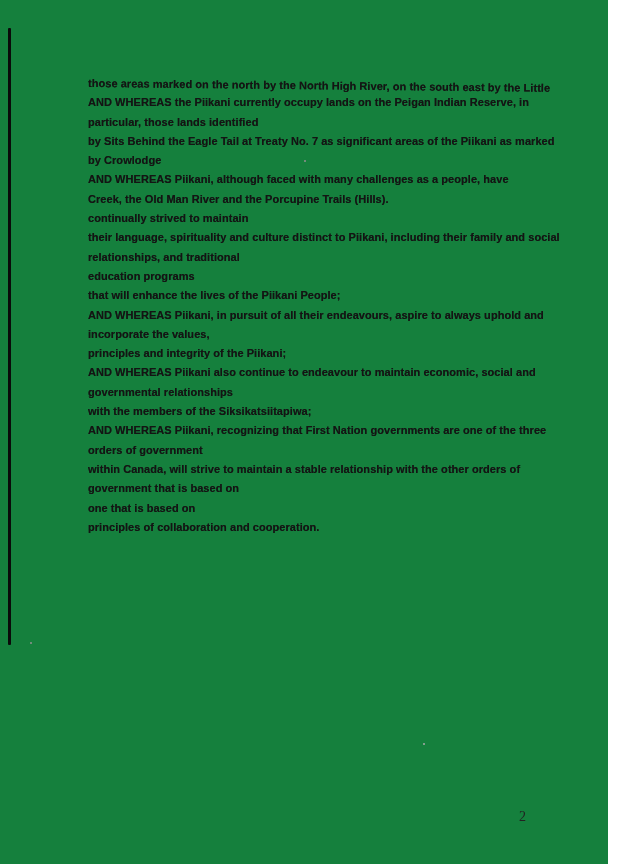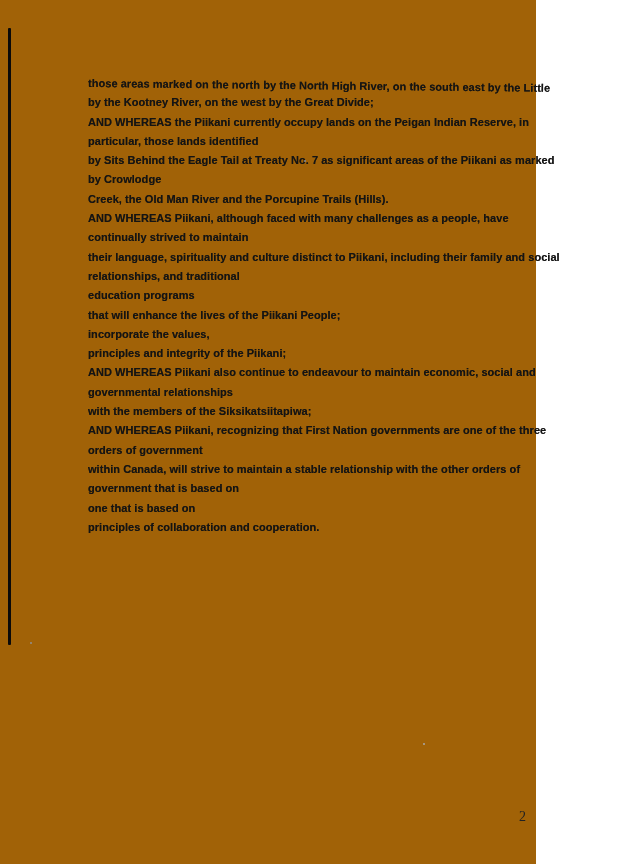--- a/index.html
+++ b/index.html
@@ -4,22 +4,22 @@
 <style>
   html,body { margin:0; padding:0; }
   body {
     width:624px; height:864px;
     background:#ffffff;
     position:relative;
     overflow:hidden;
     font-family:"Liberation Sans", sans-serif;
   }
   .page {
-    position:absolute; left:0; top:0; width:536px; height:864px;
-    background:#a16207;
+    position:absolute; left:0; top:0; width:608px; height:864px;
+    background:#15803d;
   }
   .scan-bar {
     position:absolute;
     left:8px; top:28px;
     width:3px; height:617px;
     background:#0a0a0a;
     border-radius:1px;
   }
   .textblock {
     position:absolute;
@@ -59,32 +59,32 @@
   .speck.s2 { left:423px; top:743px; background:#a8a8a8; }
   .speck.s3 { left:30px;  top:642px; }
 </style>
 </head>
 <body>
 
 <div class="page">
   <div class="scan-bar"></div>
   <div class="textblock" id="textblock">
       <div class="line tilt"><span>those areas marked on the north by the North High River, on the south east by the Little</span></div>
-      <div class="line"><span>by the Kootney River, on the west by the Great Divide;</span></div>
       <div class="line"><span>AND WHEREAS the Piikani currently occupy lands on the Peigan Indian Reserve, in</span></div>
       <div class="line"><span>particular, those lands identified</span></div>
       <div class="line"><span>by Sits Behind the Eagle Tail at Treaty No. 7 as significant areas of the Piikani as marked</span></div>
       <div class="line"><span>by Crowlodge</span></div>
+      <div class="line"><span>AND WHEREAS Piikani, although faced with many challenges as a people, have</span></div>
       <div class="line"><span>Creek, the Old Man River and the Porcupine Trails (Hills).</span></div>
-      <div class="line"><span>AND WHEREAS Piikani, although faced with many challenges as a people, have</span></div>
       <div class="line"><span>continually strived to maintain</span></div>
       <div class="line"><span>their language, spirituality and culture distinct to Piikani, including their family and social</span></div>
       <div class="line"><span>relationships, and traditional</span></div>
       <div class="line"><span>education programs</span></div>
       <div class="line"><span>that will enhance the lives of the Piikani People;</span></div>
+      <div class="line"><span>AND WHEREAS Piikani, in pursuit of all their endeavours, aspire to always uphold and</span></div>
       <div class="line"><span>incorporate the values,</span></div>
       <div class="line"><span>principles and integrity of the Piikani;</span></div>
       <div class="line"><span>AND WHEREAS Piikani also continue to endeavour to maintain economic, social and</span></div>
       <div class="line"><span>governmental relationships</span></div>
       <div class="line"><span>with the members of the Siksikatsiitapiwa;</span></div>
       <div class="line"><span>AND WHEREAS Piikani, recognizing that First Nation governments are one of the three</span></div>
       <div class="line"><span>orders of government</span></div>
       <div class="line"><span>within Canada, will strive to maintain a stable relationship with the other orders of</span></div>
       <div class="line"><span>government that is based on</span></div>
       <div class="line"><span>one that is based on</span></div>

